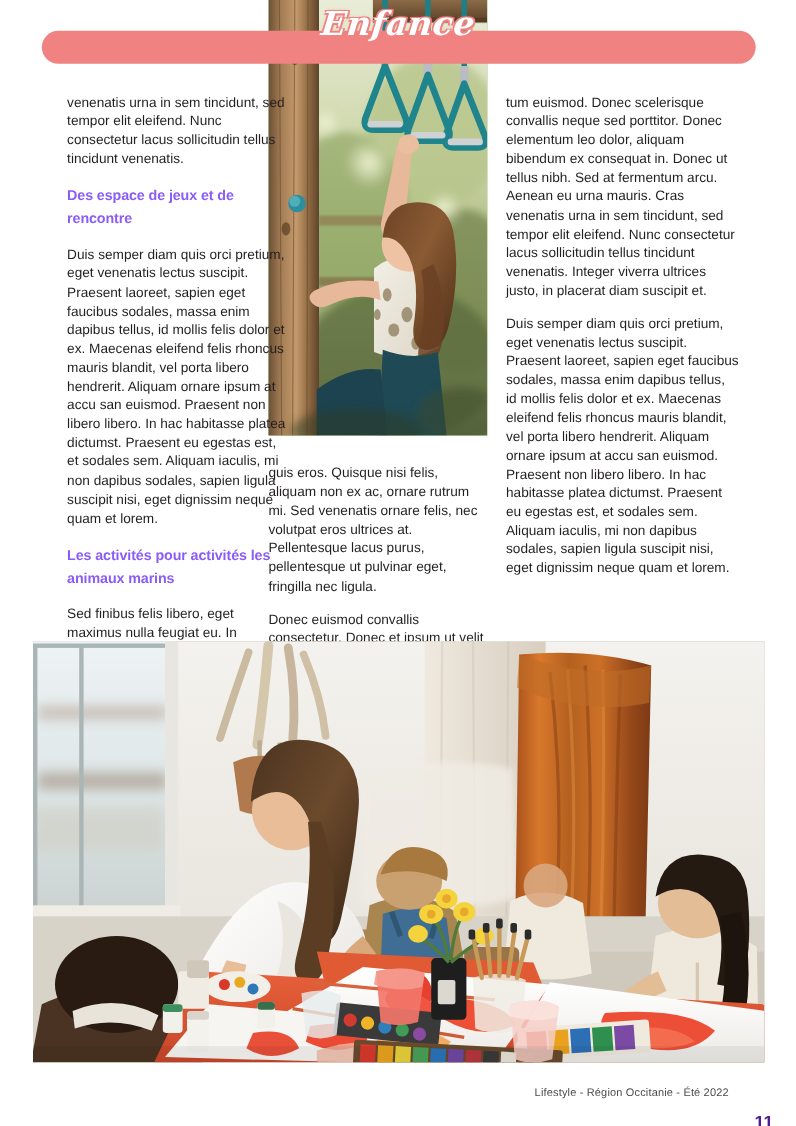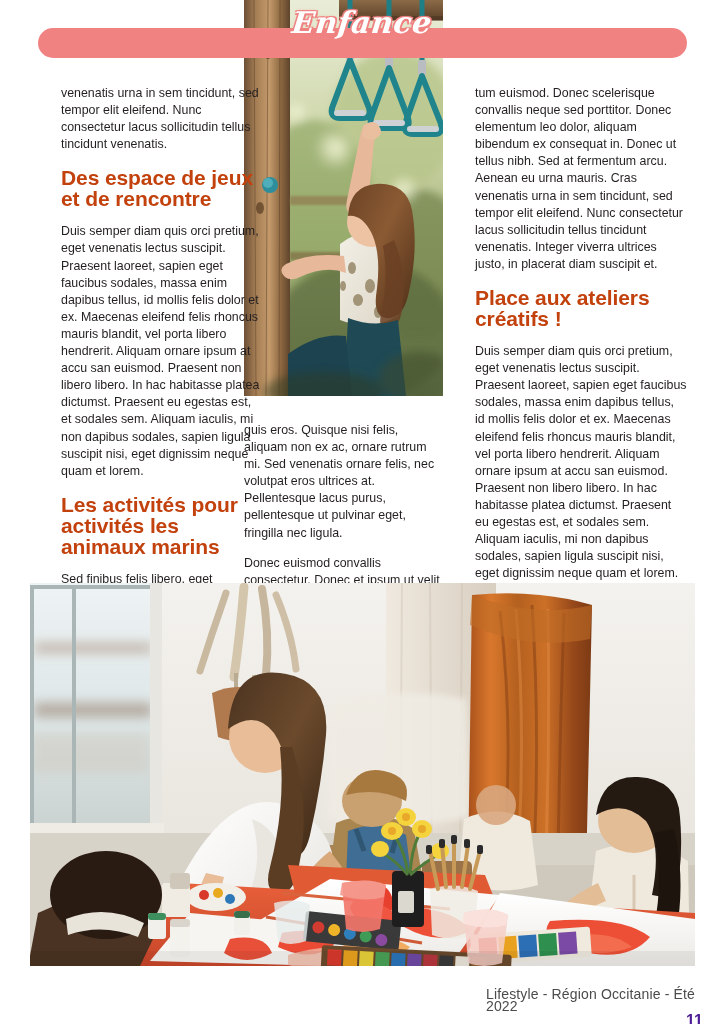--- a/index.html
+++ b/index.html
@@ -75,49 +75,49 @@
     font-size: 12.4px;
     line-height: 17.1px;
     color: #231f20;
     text-align: left;
   }
   .col p {
     margin: 0 0 13px 0;
   }
   .col h2 {
     margin: 14px 0 14px 0;
-    font-size: 21px;
+    font-size: 13px;
     line-height: 21px;
     font-weight: bold;
-    color: #c2410c;
+    color: #8b5cf6;
     letter-spacing: -0.1px;
   }
 
   .col-left   { left: 33px;  top: 85px;  width: 199px; margin-left: 28px; }
   .col-mid    { left: 244px; top: 408px; width: 199px; margin-top: 14px; }
-  .col-right  { left: 475px; top: 85px;  width: 212px; }
+  .col-right  { left: 460px; top: 85px;  width: 212px; }
 
   
   .bottom-image {
     position: absolute;
     left: 30px;
     top: 583px;
     width: 665px;
     height: 383px;
     overflow: hidden;
     background: #cfc6ba;
   }
   .bottom-svg { display: block; width: 665px; height: 383px; }
 
   
   .footer-caption {
     position: absolute;
     left: 486px;
     top: 988px;
-    font-size: 14px;
+    font-size: 10px;
     line-height: 12px;
     color: #4b4b4b;
     letter-spacing: 0.15px;
   }
   .page-number {
     position: absolute;
     left: 686px;
     top: 984px;
     font-size: 16px;
     line-height: 18px;
@@ -266,21 +266,20 @@
     <p>Sed finibus felis libero, eget maximus nulla feugiat eu. In dignissim purus in tellus commodo tristique vitae</p>
   </div>
 
   <div class="col col-mid">
     <p>quis eros. Quisque nisi felis, aliquam non ex ac, ornare rutrum mi. Sed venenatis ornare felis, nec volutpat eros ultrices at. Pellentesque lacus purus, pellentesque ut pulvinar eget, fringilla nec ligula.</p>
     <p>Donec euismod convallis consectetur. Donec et ipsum ut velit dic-</p>
   </div>
 
   <div class="col col-right">
     <p>tum euismod. Donec scelerisque convallis neque sed porttitor. Donec elementum leo dolor, aliquam bibendum ex consequat in. Donec ut tellus nibh. Sed at fermentum arcu. Aenean eu urna mauris. Cras venenatis urna in sem tincidunt, sed tempor elit eleifend. Nunc consectetur lacus sollicitudin tellus tincidunt venenatis. Integer viverra ultrices justo, in placerat diam suscipit et.</p>
-    <h2>Place aux ateliers créatifs !</h2>
     <p>Duis semper diam quis orci pretium, eget venenatis lectus suscipit. Praesent laoreet, sapien eget faucibus sodales, massa enim dapibus tellus, id mollis felis dolor et ex. Maecenas eleifend felis rhoncus mauris blandit, vel porta libero hendrerit. Aliquam ornare ipsum at accu san euismod. Praesent non libero libero. In hac habitasse platea dictumst. Praesent eu egestas est, et sodales sem. Aliquam iaculis, mi non dapibus sodales, sapien ligula suscipit nisi, eget dignissim neque quam et lorem.</p>
   </div>
 
   <div class="bottom-image">
     <svg class="bottom-svg" viewBox="0 0 665 383" preserveAspectRatio="xMidYMid slice">
       <defs>
         <linearGradient id="wallG" x1="0" y1="0" x2="0" y2="1">
           <stop offset="0%" stop-color="#f4f2ee"></stop>
           <stop offset="100%" stop-color="#e4e0d8"></stop>
         </linearGradient>

